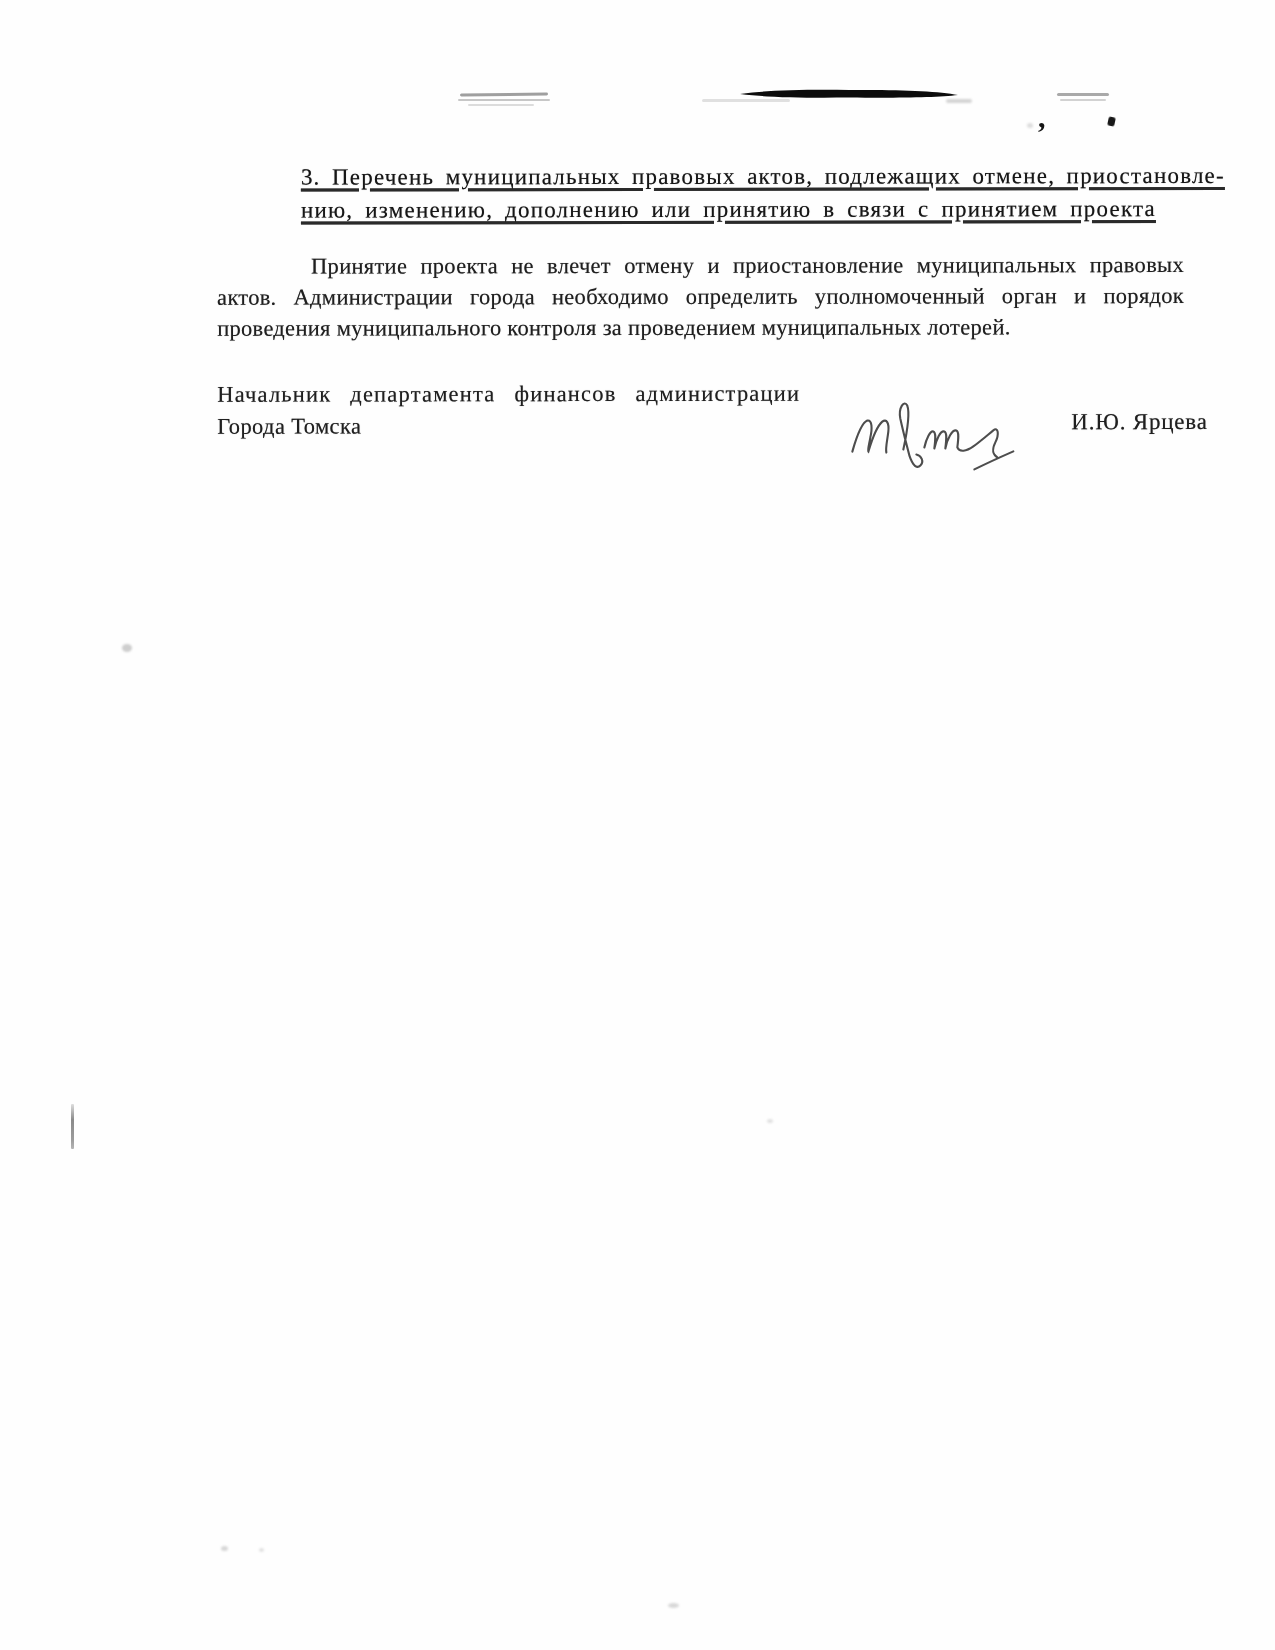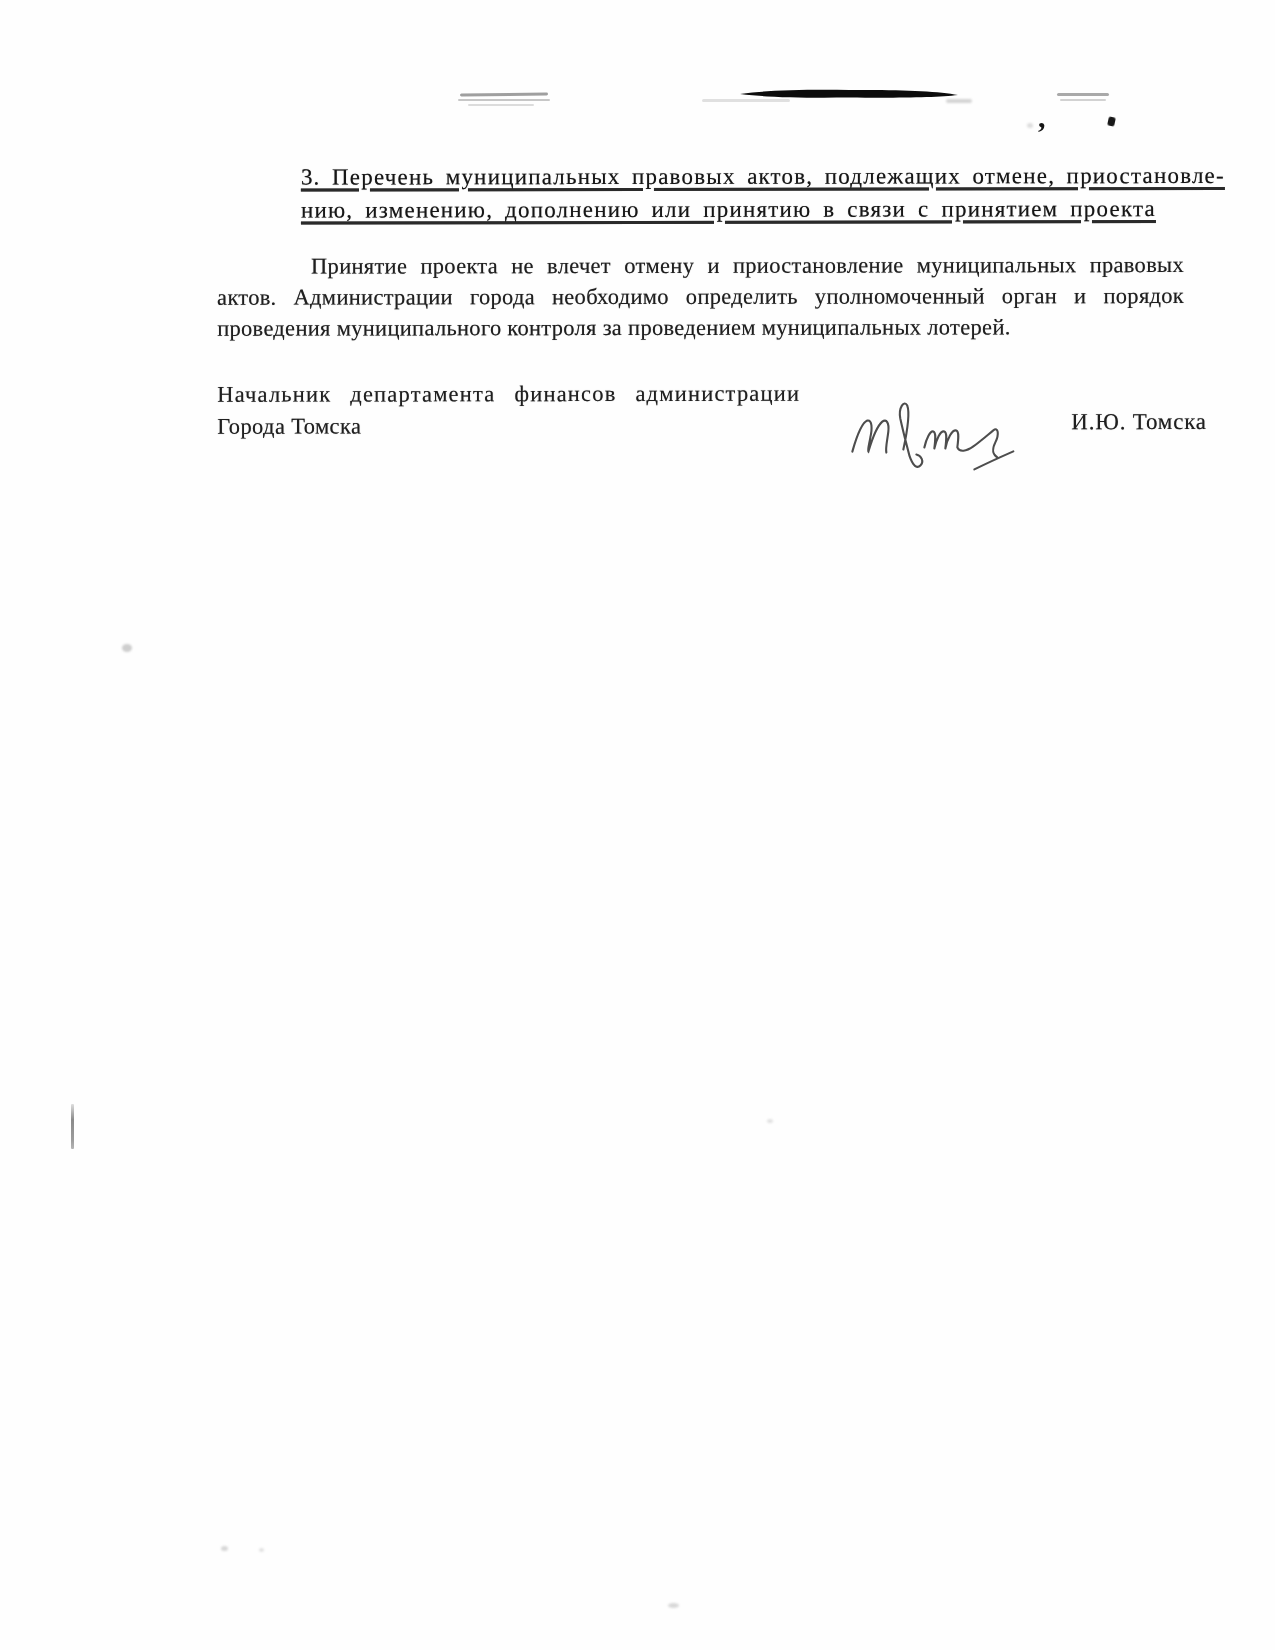--- a/index.html
+++ b/index.html
@@ -197,16 +197,16 @@
 
     <svg class="signature-svg" width="185" height="85" viewBox="0 0 185 85">
       <g fill="none" stroke="#3a3a3a" stroke-width="2.1" stroke-linecap="round" opacity="0.9">
         <path d="M 13,60 C 17,46 23,31 28,29 C 33,28 33,37 31,46 C 30,52 28,59 29,60 C 32,50 37,35 43,30 C 47,27 50,31 49,40 C 48,49 46,56 47,61"></path>
         <path d="M 64,58 C 67,44 71,22 68,14 C 65,8 59,16 61,27 C 64,41 67,52 69,60 C 71,69 76,79 81,74 C 85,70 82,64 77,63"></path>
         <path d="M 85,56 C 87,47 91,39 94,40 C 97,41 96,49 95,57 M 95,57 C 97,48 101,39 105,40 C 108,41 107,49 106,57 M 106,57 C 108,47 113,38 117,39 C 120,40 119,48 118,56 C 120,61 127,60 134,55 C 141,50 149,43 154,39 C 159,35 160,43 156,51 C 153,57 152,62 158,66"></path>
         <path d="M 135,78 C 145,73 158,67 174,60"></path>
       </g>
     </svg>
 
-    <div class="signer txt">И.Ю. Томска</div>
+    <div class="signer txt">И.Ю. Ярцева</div>
 
   </div>
 </div>
 
 </body></html>

